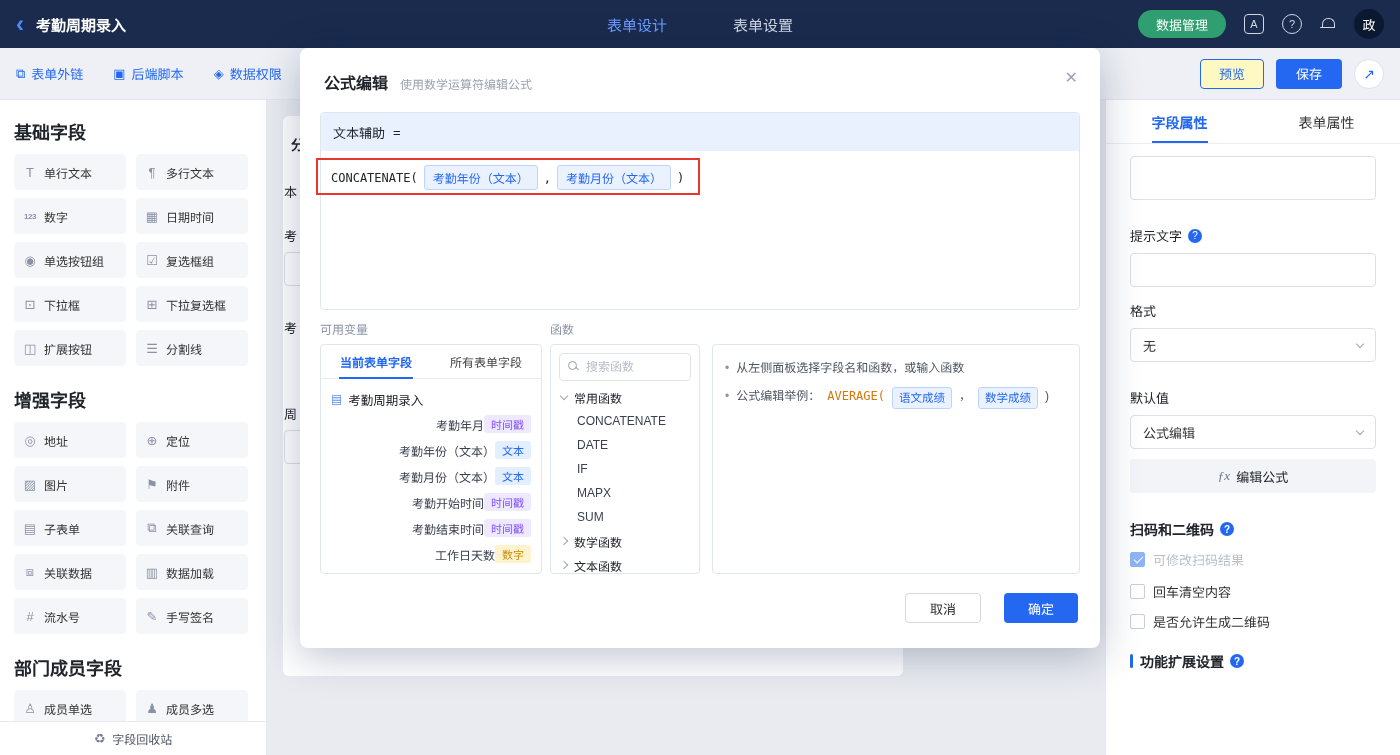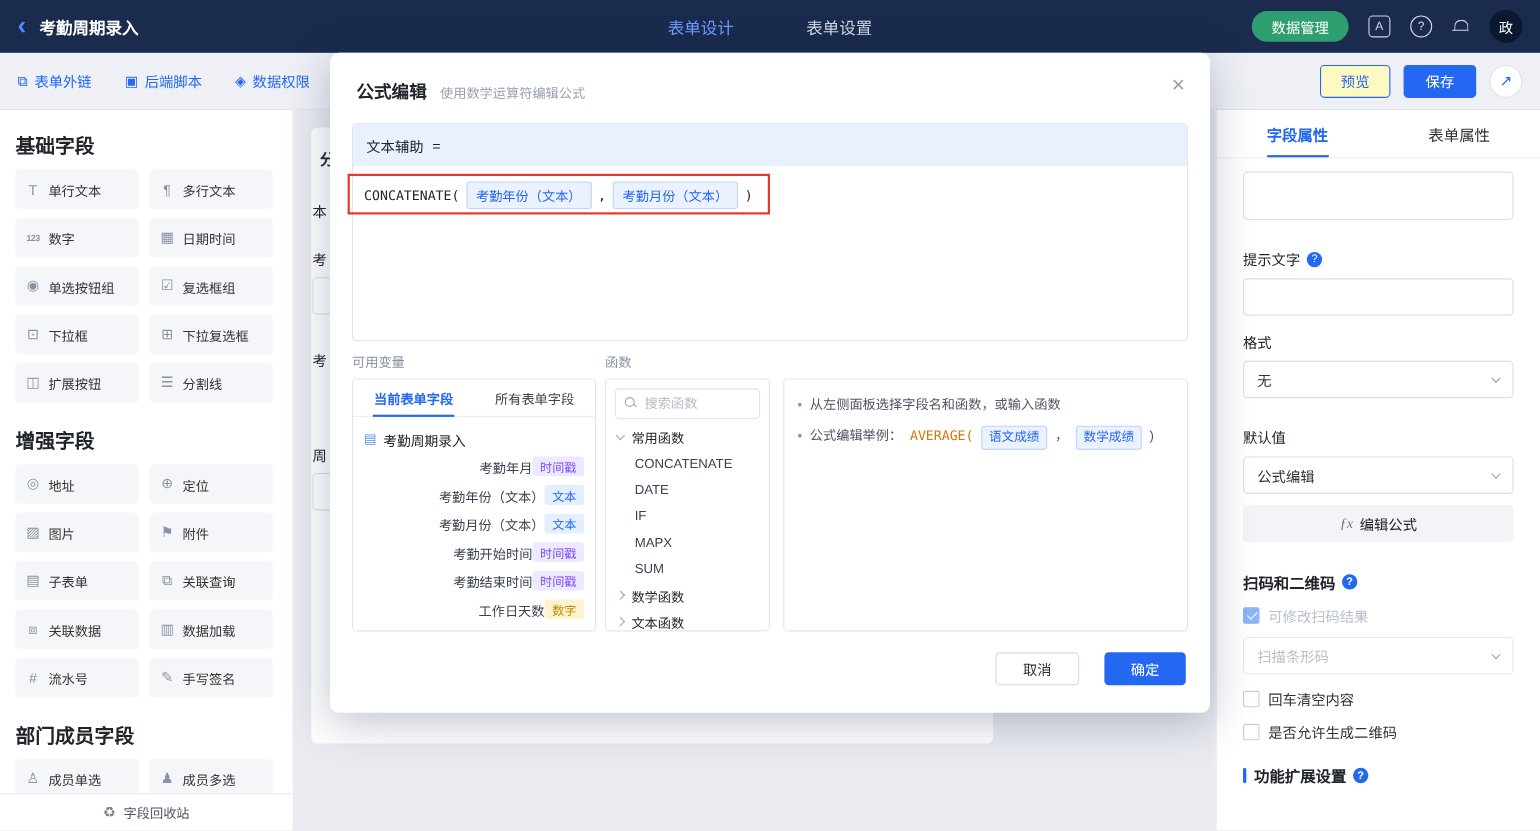--- a/index.html
+++ b/index.html
@@ -378,24 +378,20 @@
 
   <div class="pheader" style="margin-top:26px;">
     <span>扫码和二维码</span>
     <span class="qicon">?</span>
   </div>
 
   <div class="cb-row" style="margin-top:10px;">
     <span class="cb checked"></span>
     <span class="cb-label dim">可修改扫码结果</span>
   </div>
-  <div class="sel disabled" style="margin-top:10px;">
-    <span>扫描条形码</span>
-    <span class="chev down"></span>
-  </div>
   <div class="cb-row" style="margin-top:12px;">
     <span class="cb"></span>
     <span class="cb-label">回车清空内容</span>
   </div>
   <div class="cb-row" style="margin-top:10px;">
     <span class="cb"></span>
     <span class="cb-label">是否允许生成二维码</span>
   </div>
 
   <div class="pheader" style="margin-top:20px;">

